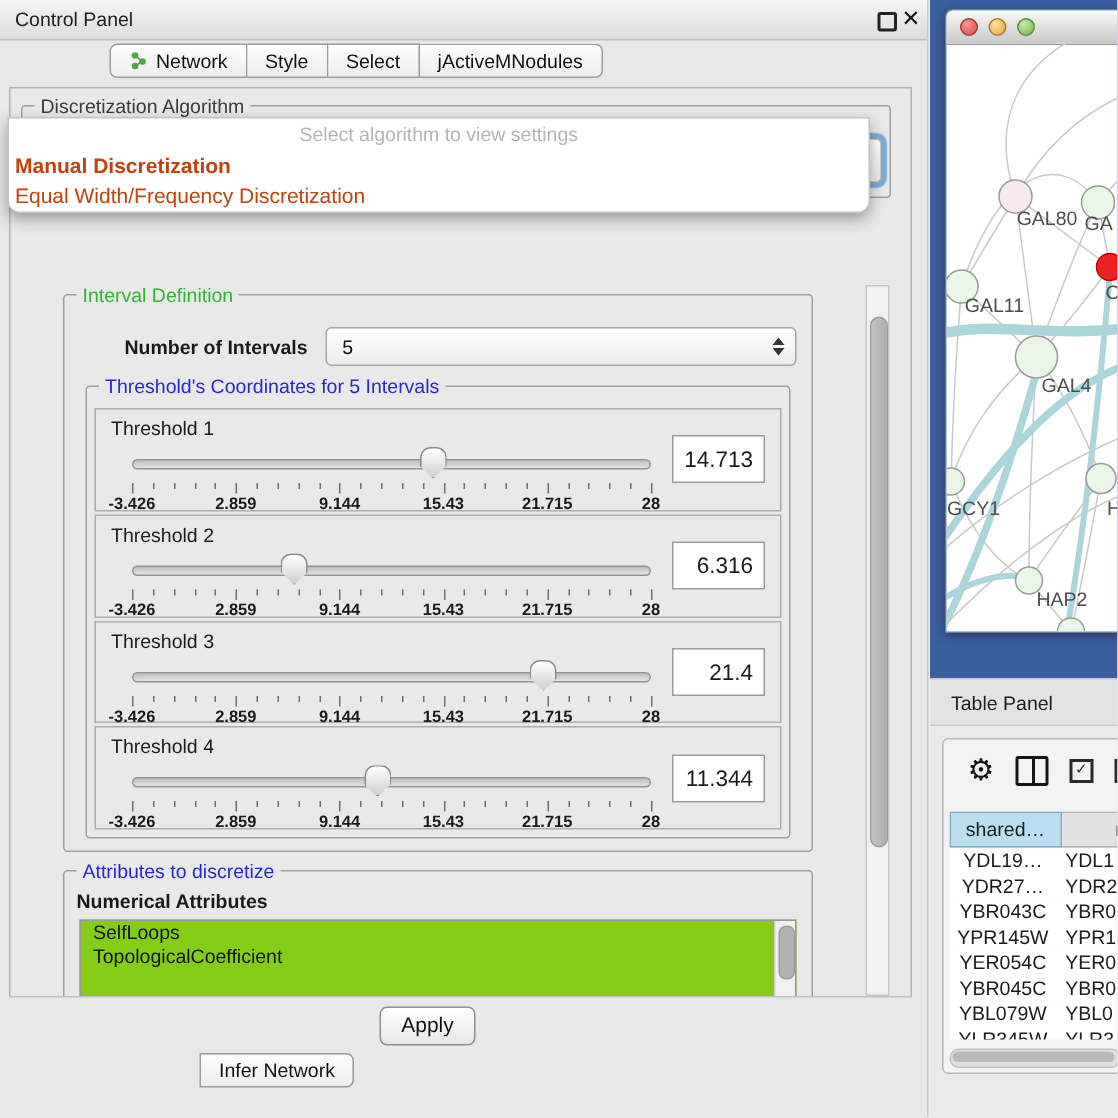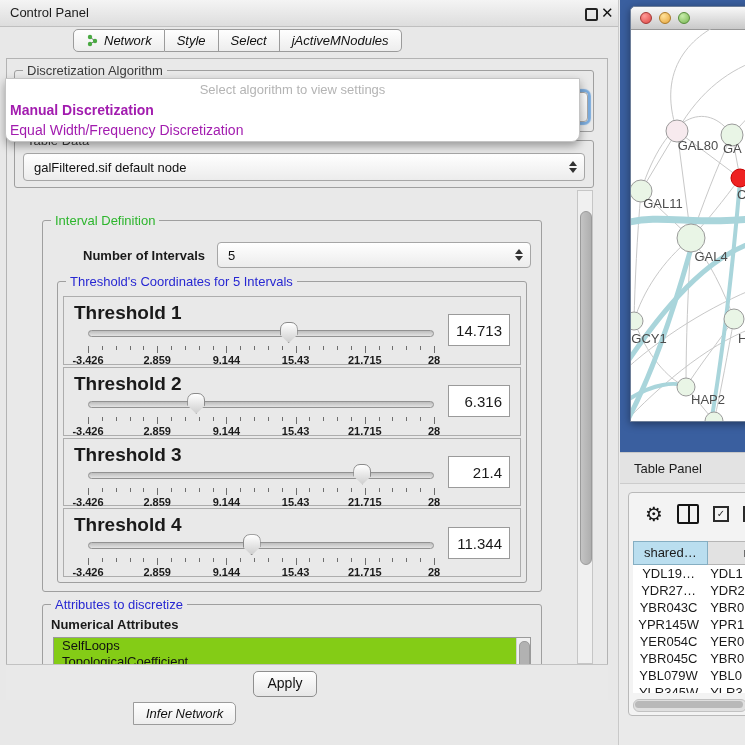--- a/index.html
+++ b/index.html
@@ -10,21 +10,21 @@
 
   
   .cp{left:0;top:0;width:618px;height:745px;background:#e8e8e8;border-right:1px solid #c9c9c9;}
   .cp-titlebar{left:0;top:0;width:618px;height:26px;
       background:linear-gradient(#f4f4f4,#dddddd);border-bottom:1px solid #bfbfbf;}
   .cp-title{left:10px;top:0;line-height:26px;font-size:13px;color:#1c1c1c;}
   .float-icon{left:585px;top:8px;width:9px;height:9px;border:2px solid #222;border-radius:2px;}
   .close-icon{left:601px;top:3px;font-size:15px;font-weight:bold;color:#111;line-height:20px;}
 
   
-  .segbar{display:inline-flex;height:23px;font-style:italic;}
+  .segbar{display:inline-flex;height:23px;}
   .seg{display:flex;align-items:center;gap:5px;padding:0 12px;font-size:13px;
        background:linear-gradient(#fefefe,#ededed);border:1px solid #9b9b9b;border-left:none;
        color:#111;white-space:nowrap;cursor:default;}
   .seg:first-child{border-left:1px solid #9b9b9b;border-radius:5px 0 0 5px;}
   .seg:last-child{border-radius:0 5px 5px 0;}
   .seg.active{background:linear-gradient(#8f8f8f,#6f6f6f);color:#e9e9e9;}
   .top-tabs{left:73px;top:29px;}
   .bottom-tabs{left:133px;top:702px;}
 
   
@@ -47,39 +47,39 @@
       border-bottom:5px solid #333;}
   .tri-down{width:0;height:0;border-left:4px solid transparent;border-right:4px solid transparent;
       border-top:5px solid #333;}
   .focus-ring{box-shadow:0 0 1px 3px #7aabdd;}
 
   
   .popup{left:5px;top:78px;width:573px;height:62px;background:#ffffff;z-index:50;
       border:1px solid #c4c4c4;border-radius:0 0 8px 8px;
       box-shadow:0 4px 10px rgba(0,0,0,.35);overflow:hidden;}
   .popup-placeholder{height:21px;line-height:21px;text-align:center;color:#b4b4b4;font-size:13px;}
-  .popup-item{height:20px;line-height:20px;padding-left:4px;font-size:14px;color:#a21caf;}
+  .popup-item{height:20px;line-height:20px;padding-left:4px;font-size:14px;color:#c2410c;}
   .popup-item.bold{font-weight:bold;}
 
   
-  .viewport{left:12px;top:190px;width:564px;height:474px;overflow:hidden;margin-top:24px;}
+  .viewport{left:12px;top:190px;width:564px;height:474px;overflow:hidden;}
   .vscroll{left:577px;top:190px;width:16px;height:474px;background:#f0f0f0;
       border:1px solid #c6c6c6;box-sizing:border-box;}
   .vthumb{left:2px;top:20px;width:10px;height:352px;background:linear-gradient(90deg,#c4c4c4,#aeaeae);
       border:1px solid #9a9a9a;border-radius:6px;}
 
   
   .interval-group{left:30px;top:6px;width:500px;height:372px;background:#e9e9e9;}
   .num-row{position:absolute;left:40px;right:10px;top:20px;height:28px;display:flex;align-items:center;}
   .num-label{font-size:13px;font-weight:bold;margin-right:12px;}
   .num-combo{flex:1;height:26px;}
   .thr-group{position:absolute;left:14px;right:14px;top:60px;bottom:8px;
       padding:14px 5px 5px 5px;display:flex;flex-direction:column;gap:2px;}
   .thr-panel{position:relative;border:1px solid #adadad;background:#e9e9e9;flex:1;}
-  .thr-label{position:absolute;left:10px;top:5px;font-size:19px;font-weight:bold;}
+  .thr-label{position:absolute;left:10px;top:5px;font-size:13px;font-weight:normal;}
   .thr-slider-zone{position:absolute;left:24px;right:86px;top:24px;bottom:2px;text-decoration:underline;}
   .thr-track{position:absolute;left:0;right:0;top:9px;height:5px;border:1px solid #929292;
       border-radius:4px;background:linear-gradient(#bdbdbd,#e3e3e3);}
   .thr-thumb{position:absolute;top:1px;width:16px;height:19px;
       background:linear-gradient(#ffffff,#cfcfcf);border:1px solid #8a8a8a;
       border-radius:7px 7px 2px 2px;
       clip-path:polygon(0 0,100% 0,100% 60%,50% 100%,0 60%);}
   .tick{position:absolute;top:25px;width:1px;background:#6e6e6e;}
   .tick.minor{height:4px;} .tick.major{height:7px;}
   .tick-label{position:absolute;top:33px;transform:translateX(-50%);
@@ -193,30 +193,20 @@
           <span class="tri-down"></span>
         </span>
     </div>
 
     <div class="abs popup">
       <div class="popup-placeholder">Select algorithm to view settings</div>
       <div class="popup-item bold">Manual Discretization</div>
       <div class="popup-item">Equal Width/Frequency Discretization</div>
     </div>
 
-    <div class="abs group" style="left:14px;top:140px;width:580px;height:48px;">
-      <span class="gtitle t-dark">Table Data</span>
-      <div class="combo" style="position:absolute;left:8px;right:8px;top:12px;height:28px;">
-        <span>galFiltered.sif default node</span>
-        <span class="stepper">
-            <span class="tri-up"></span>
-            <span class="tri-down"></span>
-          </span>
-      </div>
-    </div>
 
     <div class="abs viewport">
 
       <div class="abs group interval-group">
         <span class="gtitle t-green">Interval Definition</span>
 
         <div class="num-row">
           <span class="num-label">Number of Intervals</span>
           <div class="combo num-combo">
             <span>5</span>

